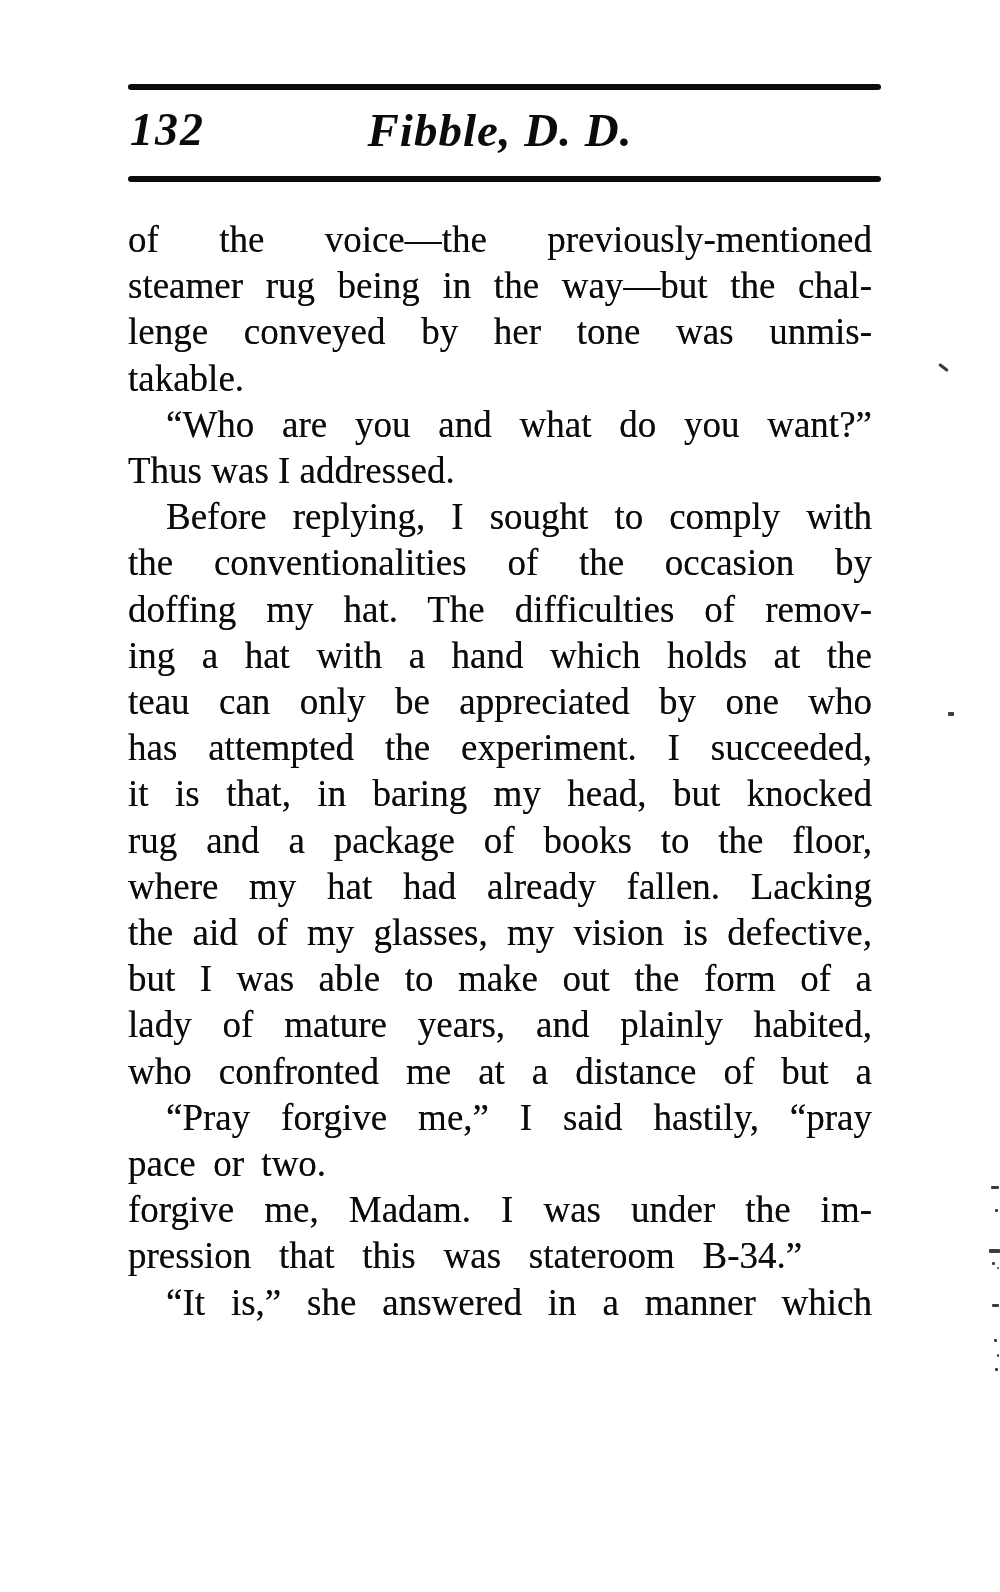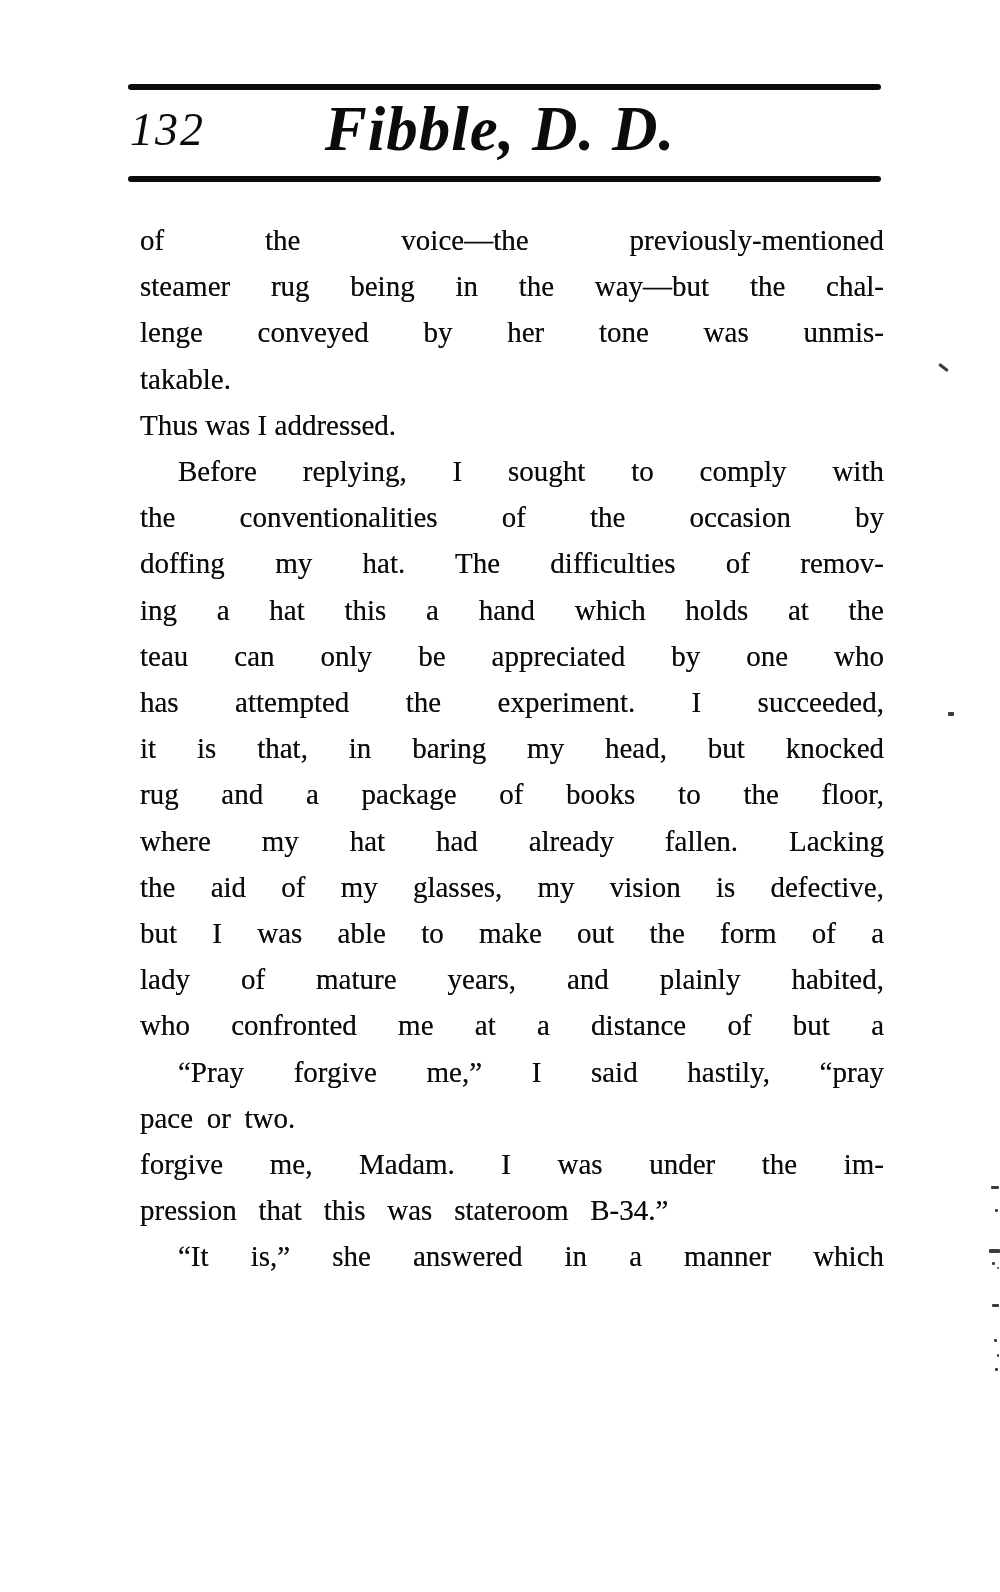--- a/index.html
+++ b/index.html
@@ -28,41 +28,41 @@
     top: 90px;
     width: 744px;
     height: 84px;
   }
   .page-number {
     position: absolute;
     left: 2px;
     top: 50%;
     transform: translateY(-54%);
     font-style: italic;
-    font-weight: normal;
+    font-weight: bold;
     font-size: 46px;
     letter-spacing: 2px;
   }
   .running-title {
     position: absolute;
     left: 0; right: 0;
     top: 50%;
     transform: translateY(-54%);
     text-align: center;
     font-style: italic;
     font-weight: bold;
-    font-size: 63px;
+    font-size: 47px;
     letter-spacing: 1px;
   }
   .body-text {
     position: absolute;
-    left: 140px;
+    left: 128px;
     top: 217px;
     width: 744px;
-    font-size: 29px;
+    font-size: 37px;
     line-height: 46.2px;
     text-shadow: 0 0 0.5px rgba(0,0,0,0.65);
   }
   .ln {
     text-align: justify;
     text-align-last: justify;
   }
   .ln.end { text-align-last: left; }
   .ln.indent { text-indent: 38px; }
   .ln.loose { word-spacing: 0.5em; }
@@ -86,25 +86,26 @@
     <div class="running-title">Fibble, D. D.</div>
   </div>
 
   <div class="rule bottom"></div>
 
   <div class="body-text">
     <div class="ln">of the voice—the previously-mentioned</div>
     <div class="ln">steamer rug being in the way—but the chal-</div>
     <div class="ln">lenge conveyed by her tone was unmis-</div>
     <div class="ln end">takable.</div>
+    <div class="ln indent">“Who are you and what do you want?”</div>
     <div class="ln end">Thus was I addressed.</div>
     <div class="ln indent">Before replying, I sought to comply with</div>
     <div class="ln">the conventionalities of the occasion by</div>
     <div class="ln">doffing my hat.  The difficulties of remov-</div>
-    <div class="ln">ing a hat this a hand which holds at the</div>
+    <div class="ln">ing a hat with a hand which holds at the</div>
     <div class="ln">teau can only be appreciated by one who</div>
     <div class="ln">has attempted the experiment.  I succeeded,</div>
     <div class="ln">it is that, in baring my head, but knocked</div>
     <div class="ln">rug and a package of books to the floor,</div>
     <div class="ln">where my hat had already fallen.  Lacking</div>
     <div class="ln">the aid of my glasses, my vision is defective,</div>
     <div class="ln">but I was able to make out the form of a</div>
     <div class="ln">lady of mature years, and plainly habited,</div>
     <div class="ln">who confronted me at a distance of but a</div>
     <div class="ln indent">“Pray forgive me,” I said hastily, “pray</div>

